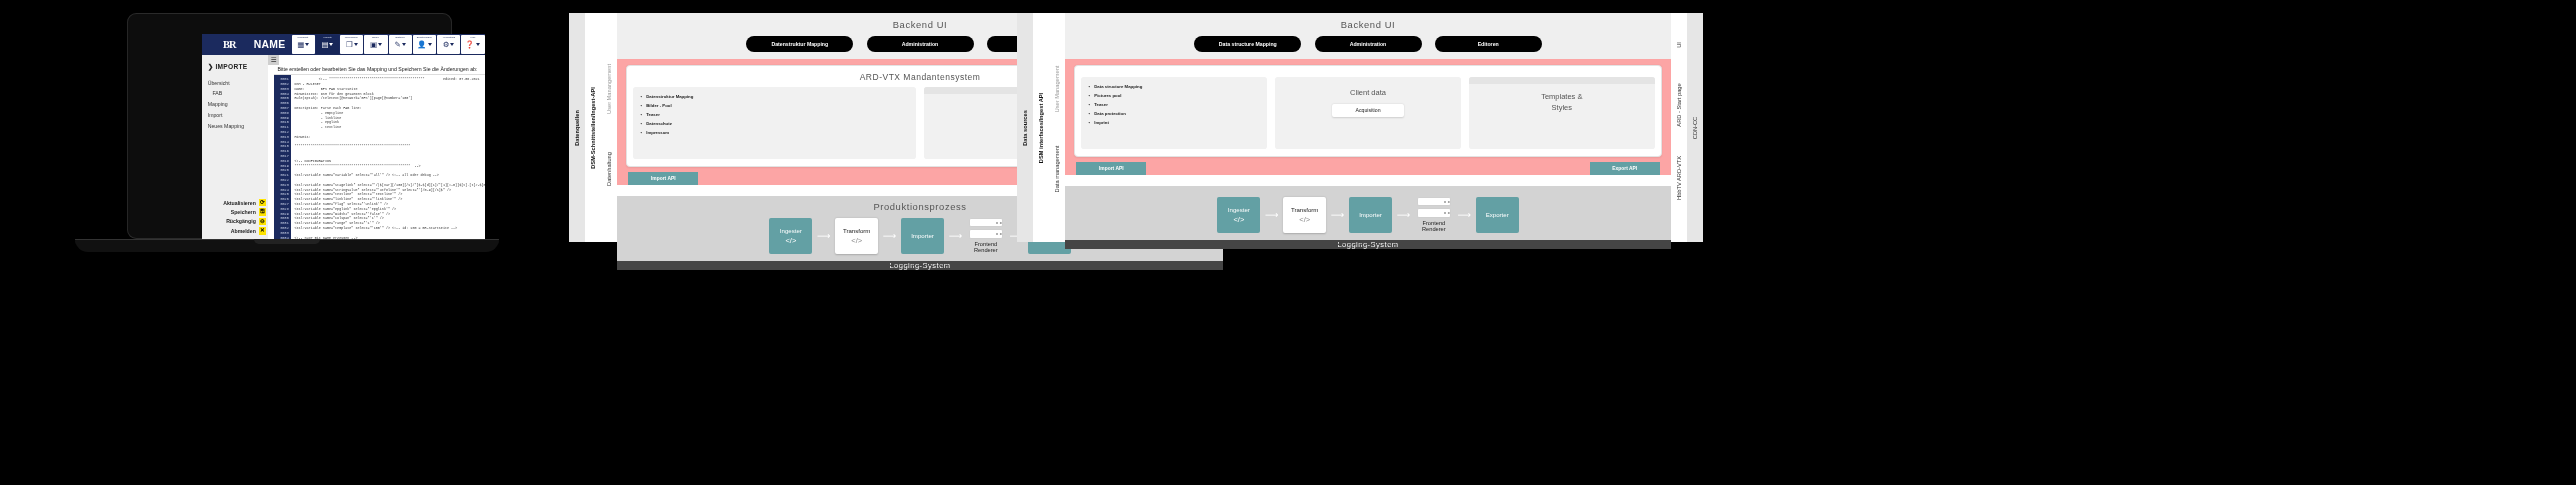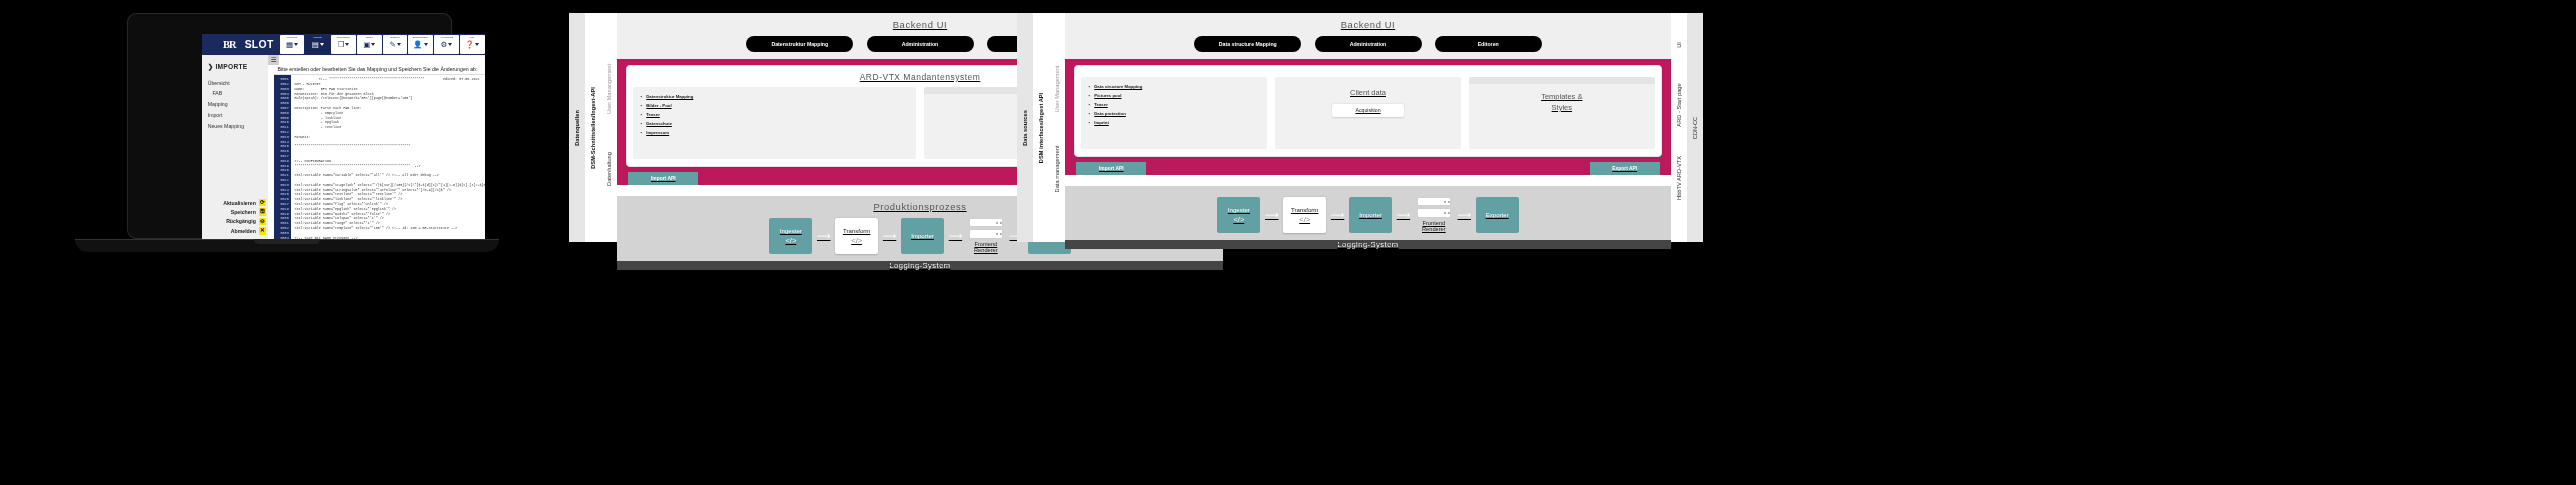--- a/index.html
+++ b/index.html
@@ -12,21 +12,21 @@
            box-shadow:inset 0 0 0 0.9px #2a2a2a;}
   .lap-screen{position:absolute;left:75px;top:21px;width:283px;height:206px;background:#fff;overflow:hidden;}
   .lap-base{position:absolute;left:0;top:226px;width:424px;height:13.2px;background:#111;border-radius:0 0 13.2px 13.2px;
             box-shadow:inset 0 0.9px 0 #333;}
   .lap-notch{position:absolute;left:179px;top:226px;width:66px;height:4.7px;background:#222;border-radius:0 0 4.7px 4.7px;}
 
   
   .app-top{height:21px;background:#1b2a5e;display:flex;align-items:stretch;}
   .brand{color:#fff;font-size:10.4px;font-weight:bold;letter-spacing:0.3px;display:flex;align-items:center;
          padding:0 5.7px 0 21px;white-space:nowrap;}
-  .brand .br{font-family:"Liberation Serif",serif;font-weight:bold;letter-spacing:-0.9px;margin-right:9px;}
+  .brand .br{font-family:"Liberation Serif",serif;font-weight:bold;letter-spacing:-0.9px;margin-right:18px;}
   .tbtn{width:25.5px;background:#fff;margin:0.9px 0.5px;border-radius:0.9px;display:flex;flex-direction:column;
         align-items:center;justify-content:flex-start;padding-top:0.9px;cursor:pointer;}
   .tbtn.active{background:#13215180;}
   .tbtn .tlab{font-size:2.8px;color:#1b2a5e;line-height:3.8px;white-space:nowrap;transform:scale(.9);}
   .tbtn.active .tlab{color:#dfe4f2;}
   .tbtn .ticon{display:flex;align-items:center;gap:0.9px;margin-top:0.9px;}
   .gl{font-size:7.5px;color:#1b2a5e;line-height:7.5px;}
   .tbtn.active .gl{color:#fff;}
   .caret{width:0;height:0;border-left:2.8px solid transparent;border-right:2.8px solid transparent;
          border-top:3.8px solid #1b2a5e;}
@@ -59,29 +59,29 @@
   .panel.en{left:1017px;}
   .p-inner{position:absolute;inset:0;display:flex;}
 
   .vrail{width:16px;position:relative;}
   .vrail.outer{background:#e6e6e6;}
   .vrail .vtxt{position:absolute;left:50%;top:50%;transform:translate(-50%,-50%) rotate(-90deg);
                white-space:nowrap;font-size:5.7px;color:#333;}
   .vrail .vtxt.bold{font-weight:bold;color:#111;}
   .vrail .vtxt.gray{color:#9a9a9a;}
 
-  .pcol{flex:1;display:flex;flex-direction:column;position:relative;text-decoration:underline;}
+  .pcol{flex:1;display:flex;flex-direction:column;position:relative;}
 
   .sect-ui{background:#efefef;padding:5.7px 0 7.5px;position:relative;}
   .sect-title{text-align:center;font-size:9.4px;color:#555;letter-spacing:0.6px;}
   .pills{display:flex;justify-content:center;gap:13.2px;margin-top:6.6px;}
   .pill{background:#000;color:#fff;border-radius:11.3px;font-size:5.2px;font-weight:bold;
         padding:4.7px 0;width:107px;text-align:center;cursor:pointer;}
 
-  .sect-mid{background:#be185d;padding:5.7px 9.4px 0;position:relative;}
+  .sect-mid{background:#fca5a5;padding:5.7px 9.4px 0;position:relative;}
   .bigbox{border:0.9px solid #e3e3e3;border-radius:3.8px;background:#fff;padding:5.7px 5.7px 7.5px;
           box-shadow:0 0.9px 1.9px rgba(0,0,0,.07);}
   .bigbox .bt{text-align:center;font-size:8.5px;color:#555;letter-spacing:0.5px;}
   .cards{display:flex;gap:7.5px;margin-top:5.7px;}
   .card{flex:1;background:#f1f1f1;border-radius:2.8px;min-height:60px;padding:5.7px 6.6px;position:relative;}
   .card.hdr:before{content:"";position:absolute;left:0;top:0;right:0;height:6.6px;background:#e4e4e4;
                    border-radius:2.8px 2.8px 0 0;}
   .card ul{margin:0;padding:0 0 0 6.6px;list-style:none;}
   .card li{font-size:4.3px;font-weight:bold;color:#222;line-height:8.9px;position:relative;}
   .card li:before{content:"\2022";position:absolute;left:-5.7px;}
@@ -123,21 +123,21 @@
 
 <div class="stage">
 
   <div class="laptop">
     <div class="lap-lid">
       <div class="lap-screen">
 
         <div class="app-top">
           <div class="brand">
             <span class="br">BR</span>
-            <span>SLOT</span>
+            <span>NAME</span>
           </div>
           <div class="tbtn">
             <span class="tlab">Übersicht</span>
             <span class="ticon">
                 <span class="gl">▦</span>
                 <span class="caret"></span>
               </span>
           </div>
           <div class="tbtn active">
             <span class="tlab">Importe</span>

